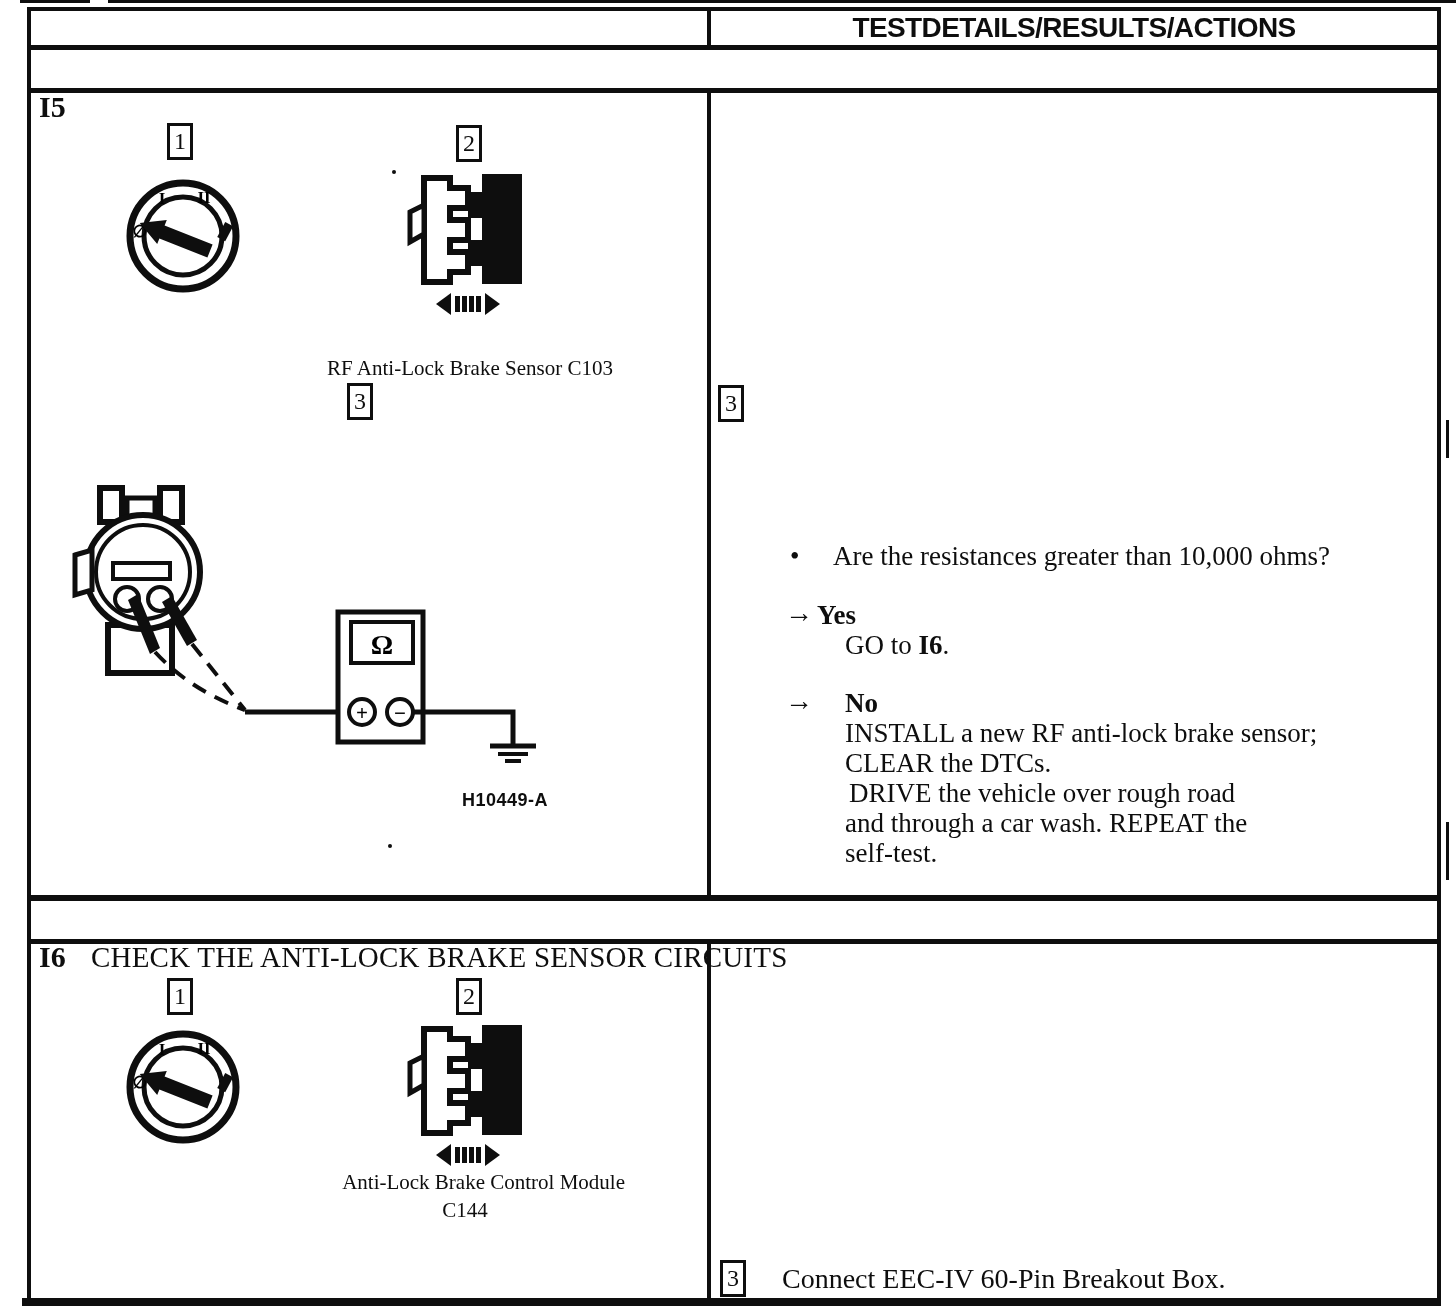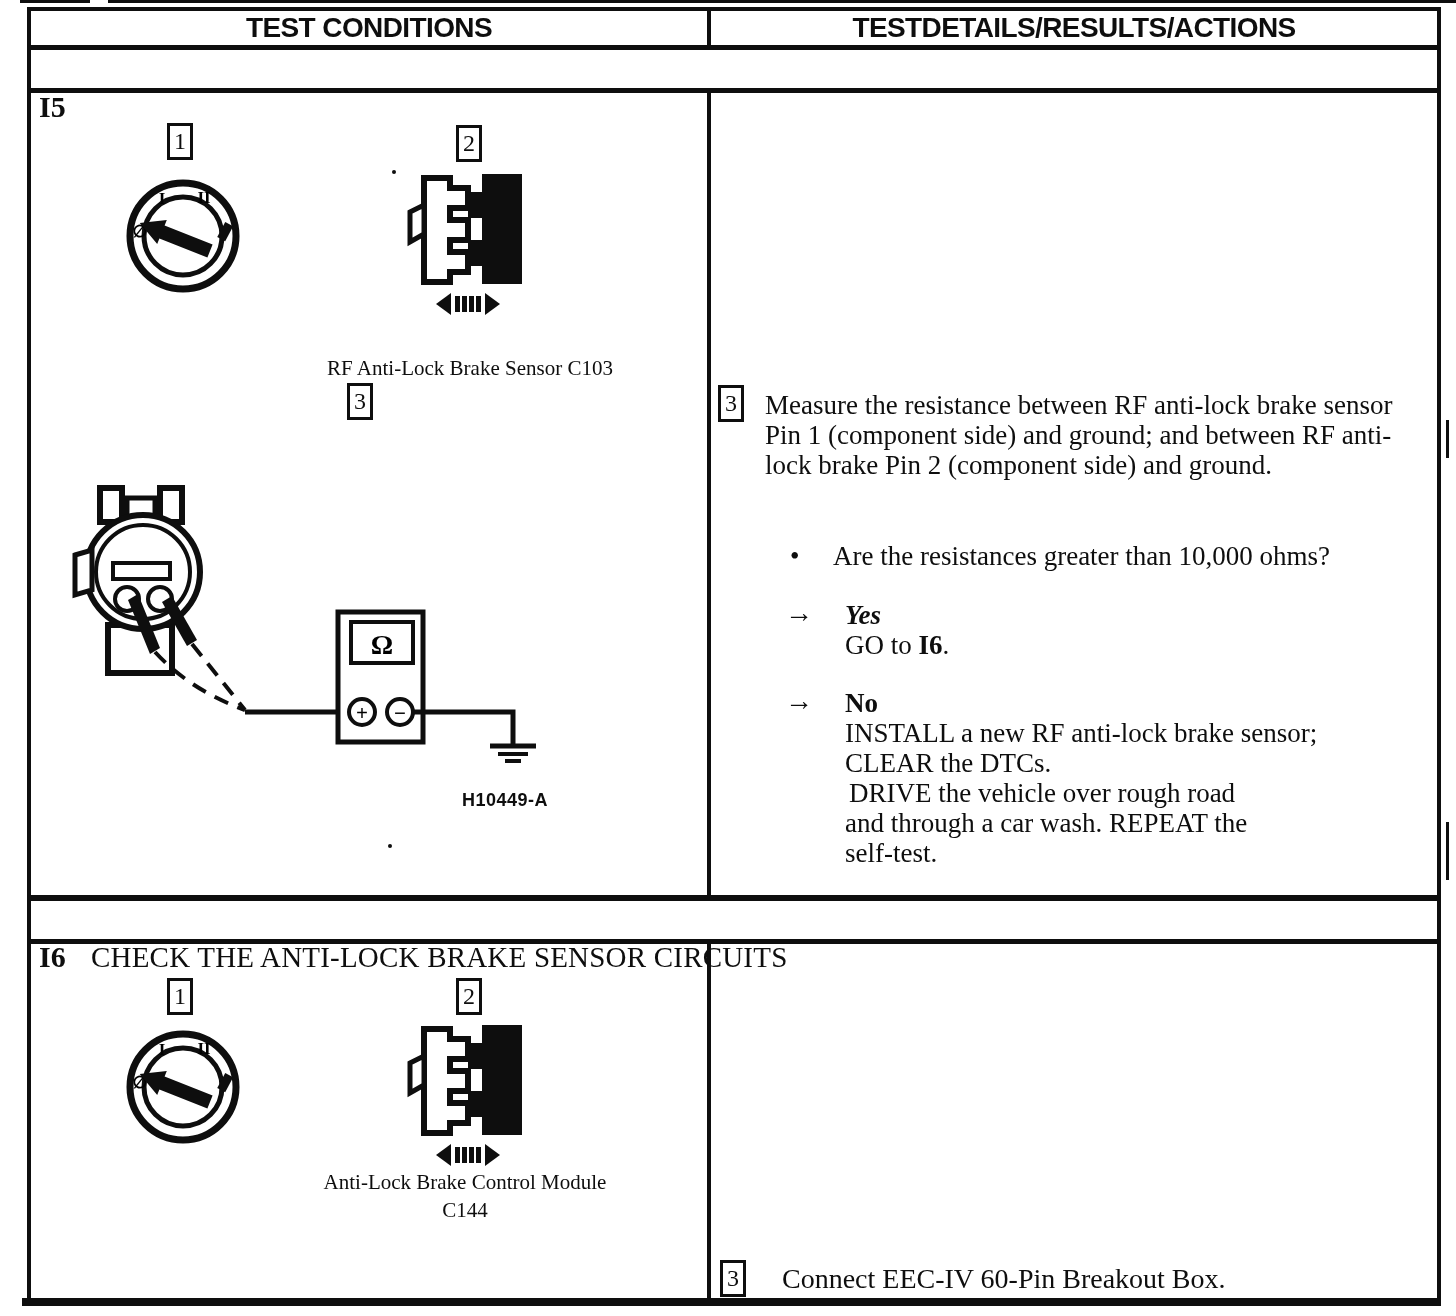--- a/index.html
+++ b/index.html
@@ -53,23 +53,20 @@
 
   <div class="ln" style="left:27px;top:45px;width:1414px;height:5px;"></div>
   <div class="ln" style="left:27px;top:88px;width:1414px;height:5px;"></div>
   <div class="ln" style="left:27px;top:895px;width:1414px;height:6px;"></div>
   <div class="ln" style="left:27px;top:939px;width:1414px;height:5px;"></div>
 
   <div class="ln" style="left:707px;top:7px;width:4px;height:38px;"></div>
   <div class="ln" style="left:707px;top:93px;width:4px;height:802px;"></div>
   <div class="ln" style="left:707px;top:944px;width:4px;height:356px;"></div>
 
-  <div class="hdr-cell" style="left:31px;width:676px;">
-    <span class="hdr-text">TEST CONDITIONS</span>
-  </div>
   <div class="hdr-cell" style="left:711px;width:726px;">
     <span class="hdr-text">TESTDETAILS/RESULTS/ACTIONS</span>
   </div>
 
   <div class="sec-row" style="top:50px;">
     <span class="sec-id">I5</span>
   </div>
 
   <div class="numbox" style="left:167px;top:123px;">
     <span>1</span>
@@ -147,27 +144,26 @@
       <line x1="448" y1="294" x2="478" y2="294" stroke-width="4"></line>
       <line x1="455" y1="301" x2="471" y2="301" stroke-width="4"></line>
     </g>
   </svg>
 
   <div class="fig-label" style="left:462px;top:790px;">H10449-A</div>
 
   <div class="numbox" style="left:718px;top:385px;">
     <span>3</span>
   </div>
-  <div class="body-text" style="left:765px;top:390px;width:640px;">Measure the resistance between RF anti-lock brake sensor Pin 1 (component side) and ground; and between RF anti-lock brake Pin 2 (component side) and ground.</div>
 
   <div class="body-text nowrap" style="left:790px;top:541px;">•</div>
   <div class="body-text nowrap" style="left:833px;top:541px;">Are the resistances greater than 10,000 ohms?</div>
 
   <div class="body-text nowrap arrow-glyph" style="left:785px;top:598px;">→</div>
-  <div class="body-text nowrap b" style="left:845px;top:600px;font-style:italic;">Yes</div>
+  <div class="body-text nowrap b" style="left:817px;top:600px;">Yes</div>
   <div class="body-text nowrap" style="left:845px;top:630px;">
     <span>GO to </span><span class="b">I6</span><span>.</span>
   </div>
 
   <div class="body-text nowrap arrow-glyph" style="left:785px;top:686px;">→</div>
   <div class="body-text nowrap b" style="left:845px;top:688px;">No</div>
   <div class="body-text" style="left:845px;top:718px;width:600px;">
     <div class="nowrap">INSTALL a new RF anti-lock brake sensor;</div>
     <div class="nowrap">CLEAR the DTCs.</div>
     <div class="nowrap" style="padding-left:4px;">DRIVE the vehicle over rough road</div>
@@ -206,21 +202,21 @@
     <g>
       <polygon points="26,132 41,121 41,143" fill="#0e0e0e"></polygon>
       <rect x="45" y="124" width="5" height="16" fill="#0e0e0e"></rect>
       <rect x="52" y="124" width="5" height="16" fill="#0e0e0e"></rect>
       <rect x="59" y="124" width="5" height="16" fill="#0e0e0e"></rect>
       <rect x="66" y="124" width="5" height="16" fill="#0e0e0e"></rect>
       <polygon points="75,121 75,143 90,132" fill="#0e0e0e"></polygon>
     </g>
   </svg>
 
-  <div class="diagram-label" style="left:305px;top:1170px;width:320px;">Anti-Lock Brake Control Module</div>
+  <div class="diagram-label" style="left:305px;top:1170px;width:320px;text-align:right;">Anti-Lock Brake Control Module</div>
   <div class="diagram-label" style="left:305px;top:1198px;width:320px;">C144</div>
 
   <div class="numbox" style="left:720px;top:1260px;">
     <span>3</span>
   </div>
   <div class="body-text nowrap" style="left:782px;top:1264px;font-size:28px;">Connect EEC-IV 60-Pin Breakout Box.</div>
 
 </div>
 
 </body></html>

